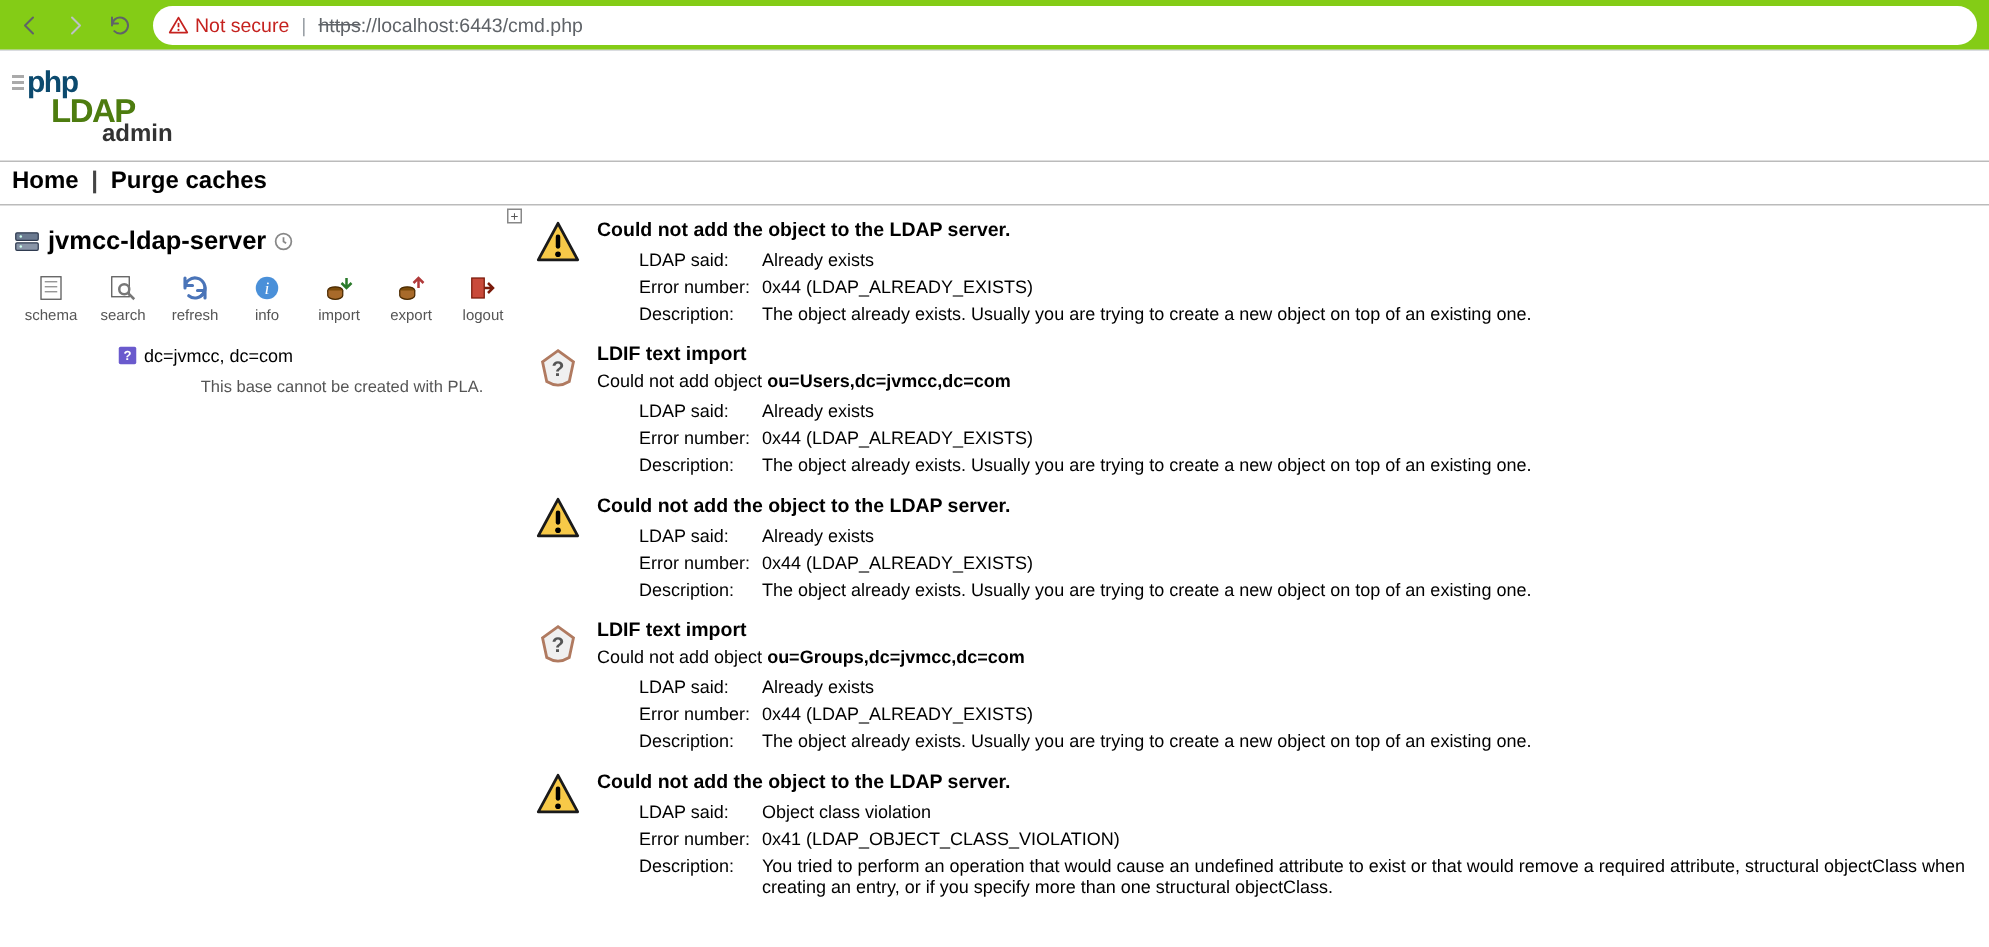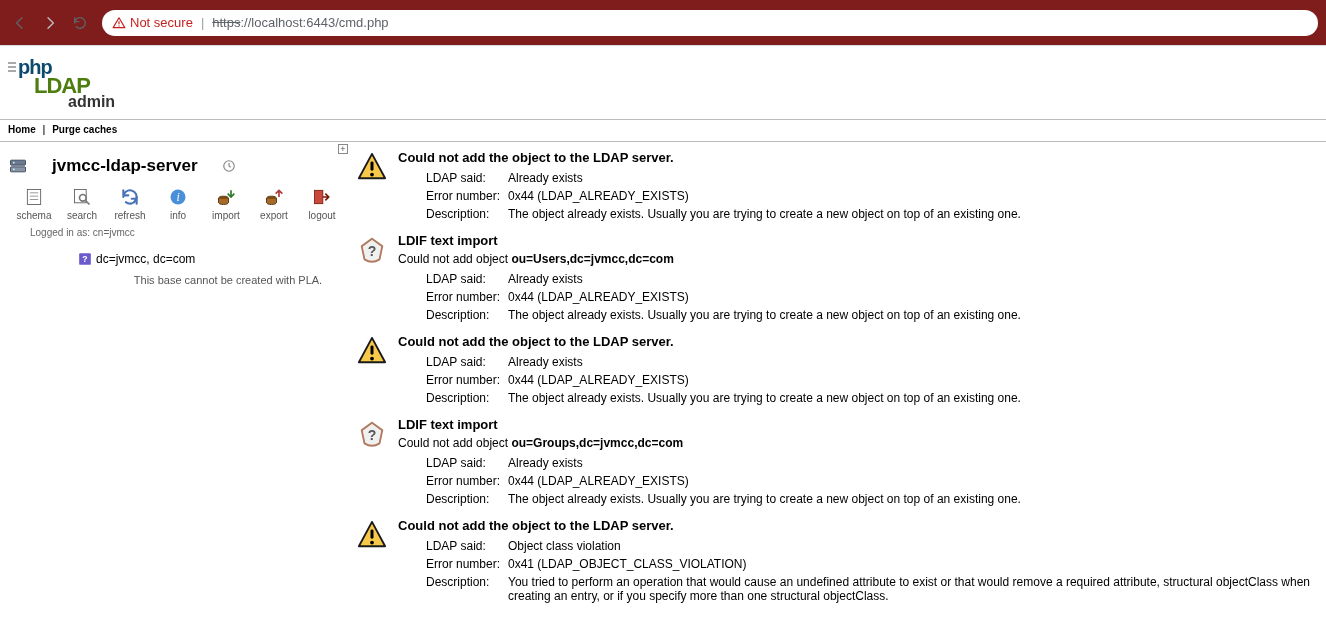--- a/index.html
+++ b/index.html
@@ -1,50 +1,50 @@
 <!DOCTYPE html>
 <html><head>
   <meta charset="utf-8">
   <style>
     * { box-sizing: border-box; margin: 0; padding: 0; }
     body { font-family: Verdana, Arial, sans-serif; font-size: 12px; color: #000; background: #fff; }
     
     
-    .browser-bar { display: flex; align-items: center; height: 46px; background: #7f1d1d; border-bottom: 1px solid #dadce0; padding: 0 8px; gap: 6px; }
+    .browser-bar { display: flex; align-items: center; height: 34px; background: #84cc16; border-bottom: 1px solid #dadce0; padding: 0 8px; gap: 6px; }
     .browser-btn { width: 24px; height: 24px; display: inline-flex; align-items: center; justify-content: center; color: #5f6368; cursor: pointer; border-radius: 50%; }
     .url-area { flex: 1; display: flex; align-items: center; background: #fff; border-radius: 14px; height: 26px; padding: 0 10px; gap: 8px; font-size: 13px; color: #202124; margin-left: 4px; }
     .not-secure { color: #c5221f; display: flex; align-items: center; gap: 4px; font-size: 13px; }
     .url-sep { color: #9aa0a6; }
     .url-text { color: #5f6368; }
     .url-text .strike { text-decoration: line-through; }
     
     
     .logo-band { padding: 10px 8px 4px 8px; }
     .logo-wrap { display: inline-block; position: relative; padding-left: 10px; }
     .logo-bars { position: absolute; left: 0; top: 6px; }
     .logo-bars span { display: block; width: 8px; height: 2px; background: #aaa; margin-bottom: 2px; }
     .logo-text1 { font-family: Liberation Sans, sans-serif; font-size: 20px; font-weight: bold; color: #0c4a6e; letter-spacing: -1px; }
     .logo-text2 { font-family: "Trebuchet MS", sans-serif; font-size: 22px; font-weight: bold; color: #4d7c0f; margin-left: 16px; margin-top: -6px; letter-spacing: -1px; }
     .logo-text3 { font-family: "Trebuchet MS", sans-serif; font-size: 16px; font-weight: bold; color: #333; margin-left: 50px; margin-top: -6px; letter-spacing: 0px; }
     
     
     hr.top-rule { border: none; border-top: 1px solid #bbb; margin: 4px 0 0 0; }
-    .nav-bar { padding: 4px 8px 6px 8px; font-size: 10px; }
+    .nav-bar { padding: 4px 8px 6px 8px; font-size: 16px; }
     .nav-bar a { color: #000; font-weight: bold; text-decoration: none; }
     .nav-bar .sep { color: #444; font-weight: bold; margin: 0 4px; }
     hr.bottom-rule { border: none; border-top: 1px solid #bbb; margin: 0; }
     
     
     .main { display: flex; }
     .sidebar { width: 348px; padding: 8px 0 0 8px; position: relative; }
     .content { flex: 1; padding: 4px 8px 8px 8px; }
     
     .collapse-handle { position: absolute; right: 0px; top: 2px; width: 10px; height: 10px; border: 1px solid #888; font-size: 9px; line-height: 8px; text-align: center; color: #555; cursor: pointer; background:#fff; }
     
-    .server-title { display: flex; align-items: center; gap: 24px; padding: 6px 0 4px 0; }
+    .server-title { display: flex; align-items: center; gap: 4px; padding: 6px 0 4px 0; }
     .server-title h2 { font-size: 17px; font-weight: bold; }
     
     .toolbar { display: flex; justify-content: center; gap: 0; margin-top: 6px; }
     .toolbar-item { display: flex; flex-direction: column; align-items: center; width: 48px; font-size: 10px; color: #555; cursor: pointer; }
     .toolbar-item .ico { width: 22px; height: 22px; display: flex; align-items: center; justify-content: center; margin-bottom: 2px; }
     
     .logged-in { font-size: 10px; color: #666; padding: 6px 0 0 22px; }
     
     .tree { padding: 14px 0 0 70px; }
     .tree-entry { display: flex; align-items: center; gap: 4px; font-size: 12px; }
@@ -204,23 +204,20 @@
         <span class="ico">
             <svg width="20" height="20" viewBox="0 0 24 24">
               <rect x="3" y="4" width="10" height="16" fill="#c94a3a" stroke="#7a1a0a"></rect>
               <path d="M13 12h7M16 8l4 4-4 4" fill="none" stroke="#7a1a0a" stroke-width="2"></path>
             </svg>
           </span>
         <span class="lbl">logout</span>
       </div>
     </div>
 
-    <div class="logged-in">
-      <span>Logged in as: </span><span>cn=jvmcc</span>
-    </div>
 
     <div class="tree">
       <div class="tree-entry">
         <svg width="14" height="14" viewBox="0 0 24 24">
             <rect x="2" y="2" width="20" height="20" rx="2" fill="#6a5acd"></rect>
             <text x="12" y="17" text-anchor="middle" font-size="15" fill="#fff" font-weight="bold">?</text>
           </svg>
         <span>dc=jvmcc, dc=com</span>
       </div>
       <div class="tree-note">This base cannot be created with PLA.</div>

